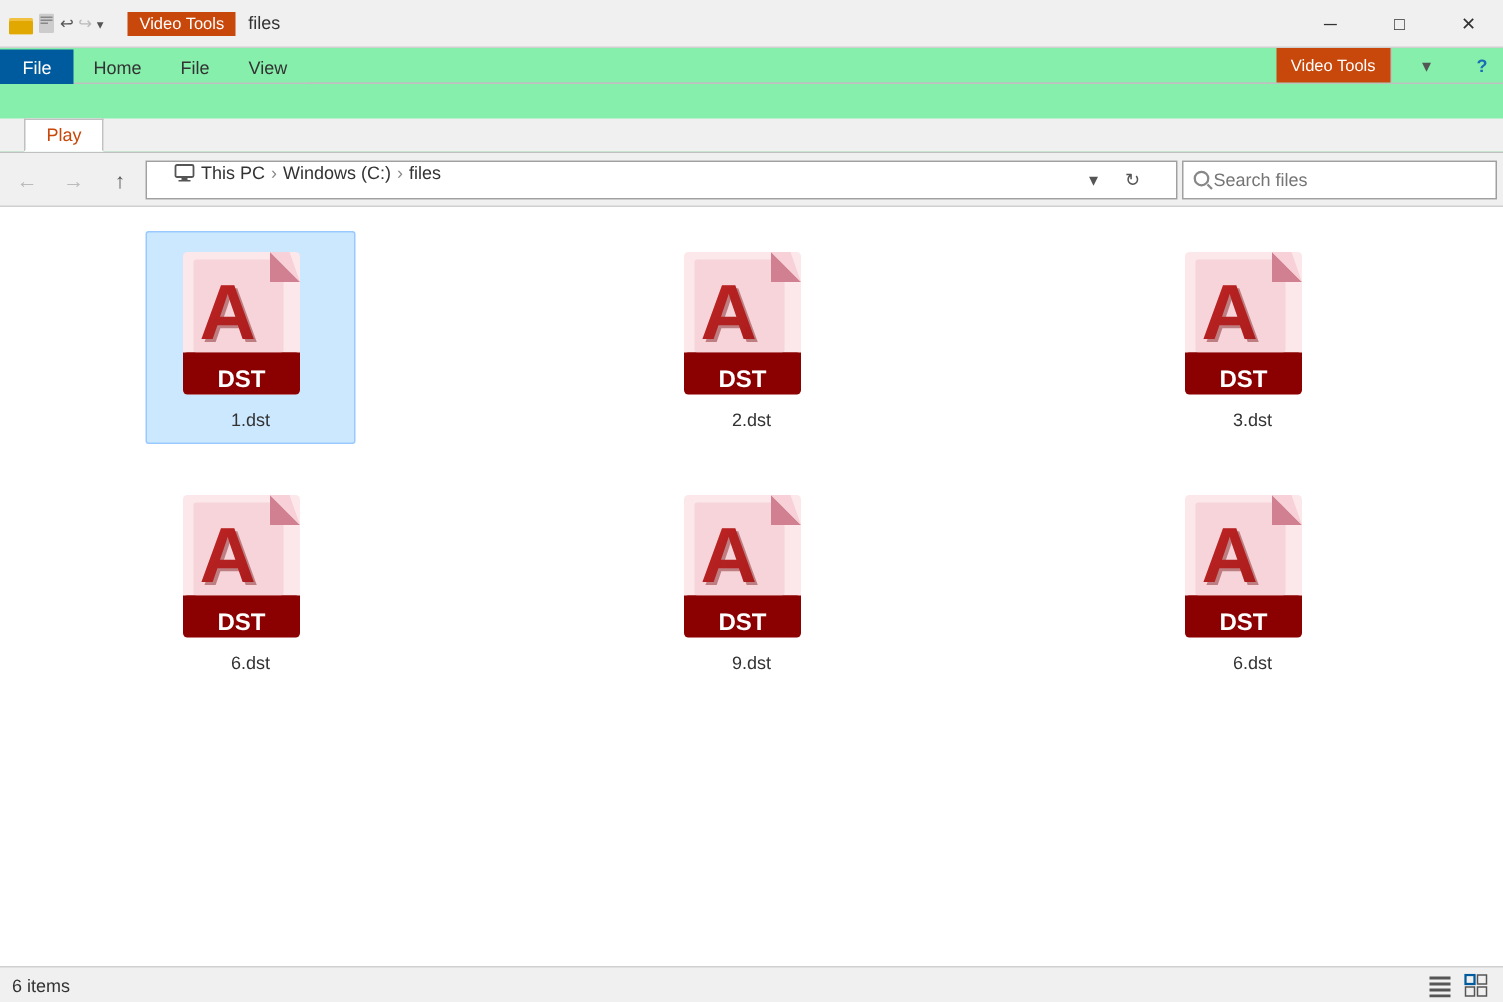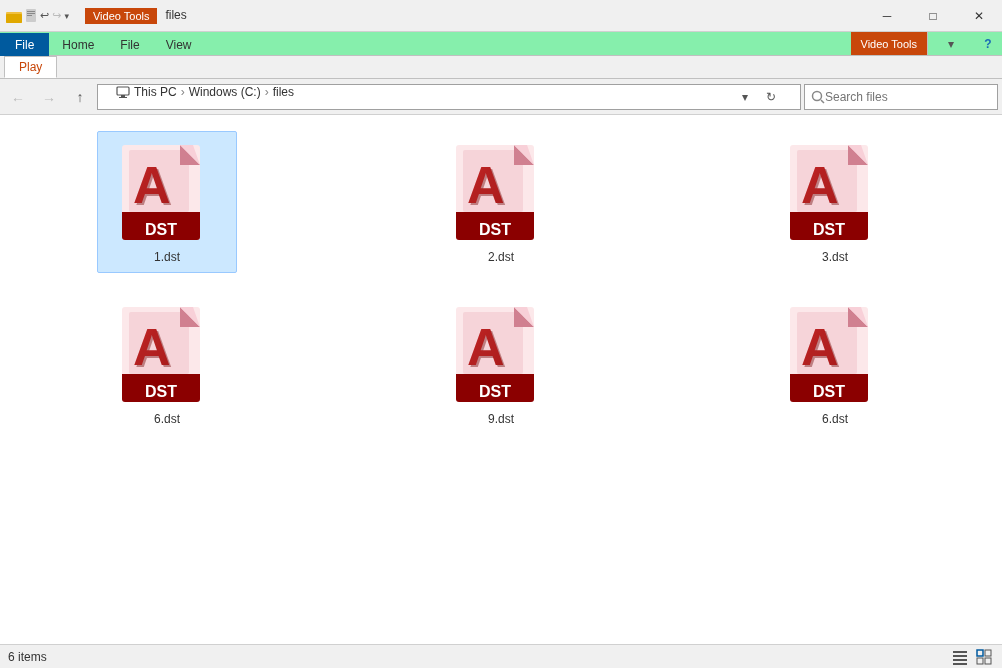--- a/index.html
+++ b/index.html
@@ -112,21 +112,21 @@
       width: 22px;
       height: 24px;
       display: flex;
       align-items: center;
       justify-content: center;
       cursor: pointer;
       color: #555;
       font-size: 12px;
     }
     .search-box {
-      width: 194px;
+      width: 210px;
       height: 26px;
       border: 1px solid #a0a0a0;
       background: white;
       display: flex;
       align-items: center;
       padding: 0 6px;
     }
     .search-box input {
       border: none;
       outline: none;
@@ -252,21 +252,21 @@
     <div class="ribbon-tab">Home</div>
     <div class="ribbon-tab">File</div>
     <div class="ribbon-tab">View</div>
     <div style="flex:1;border-bottom:1px solid #c0c0c0;position:relative;top:1px;"></div>
     <div style="background:#c8470a;color:white;padding:0 10px;font-size:11px;display:flex;align-items:center;border-bottom:none;position:relative;top:0;">Video Tools</div>
     <div style="width:1px;background:#c0c0c0;"></div>
     <div style="width:46px;height:24px;display:flex;align-items:center;justify-content:center;font-size:12px;color:#555;cursor:pointer;">▾</div>
     <div style="width:28px;height:24px;display:flex;align-items:center;justify-content:center;font-size:12px;color:#1a6cb5;font-weight:bold;cursor:pointer;">?</div>
   </div>
 
-  <div style="display:flex;height:22px;background:#f0f0f0;padding-left:4px;">
+  <div style="display:flex;height:22px;background:#f0f0f0;padding-left:16px;margin-top:23px;">
     <div style="padding:0 14px;display:flex;align-items:center;font-size:12px;background:white;border:1px solid #c0c0c0;border-bottom:1px solid white;position:relative;top:0;cursor:pointer;color:#c8470a;font-weight:500;">Play</div>
   </div>
 </div>
 
 <div class="nav-bar">
   <div class="nav-btn disabled">←</div>
   <div class="nav-btn disabled">→</div>
   <div class="nav-btn">↑</div>
 
   <div class="address-bar">

